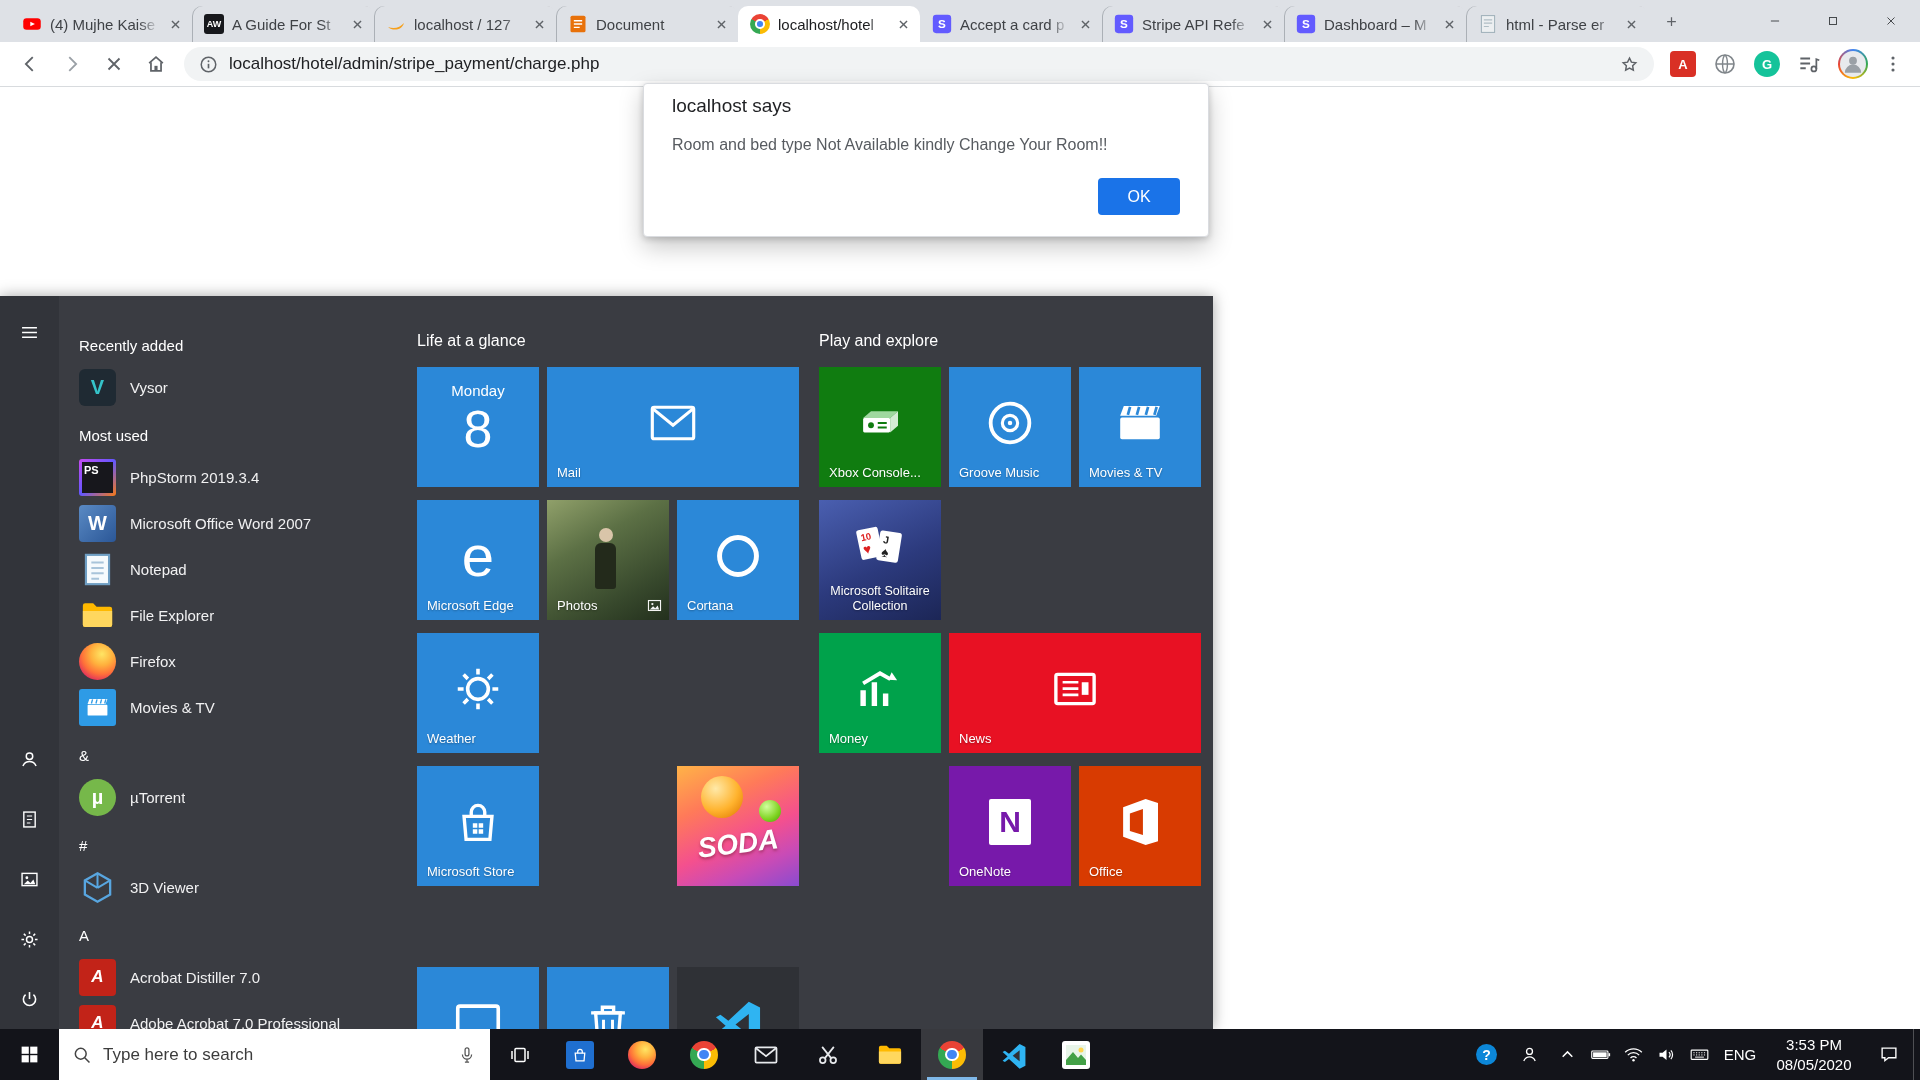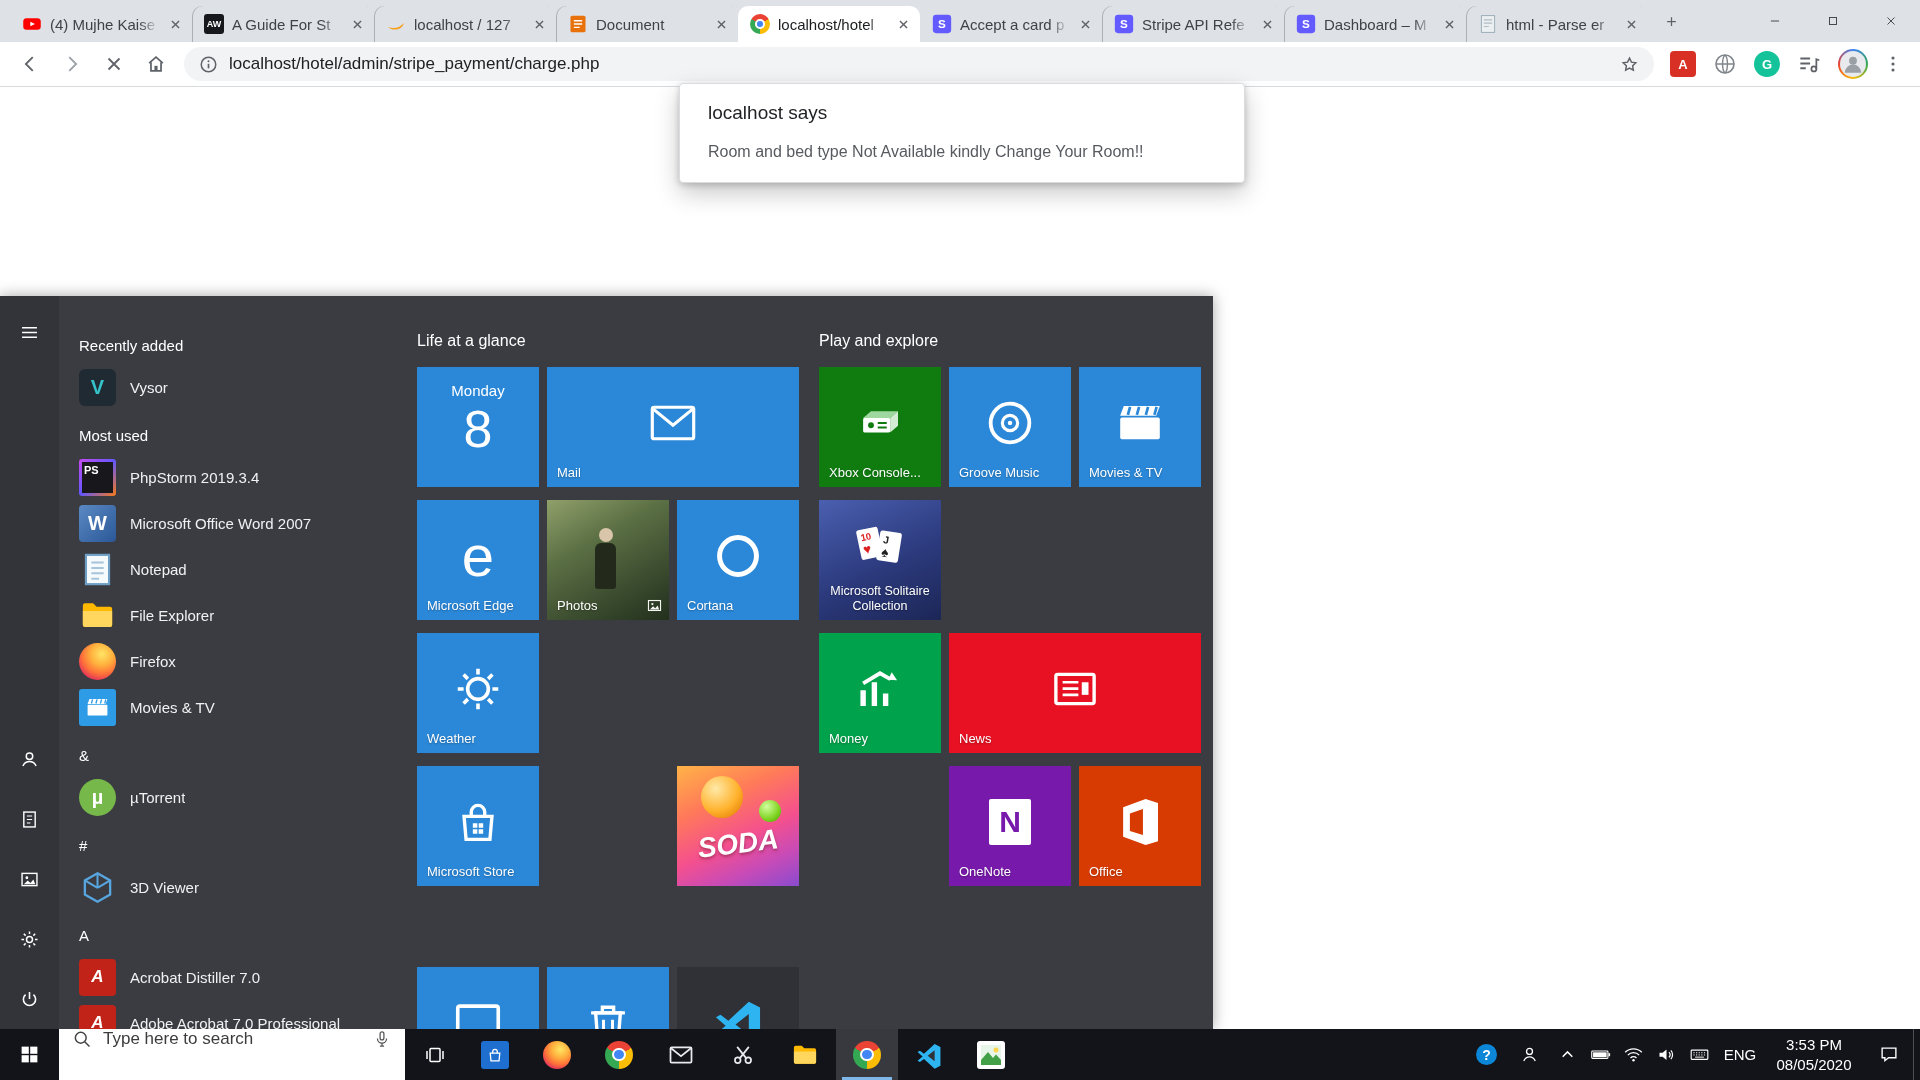--- a/index.html
+++ b/index.html
@@ -37,21 +37,21 @@
 .ext-ic{width:26px;height:26px;margin:0 8px;flex:none}
 .avatar-ic{width:30px;height:30px;margin:0 8px;flex:none}
 .kebab-ic{width:22px;height:22px;margin:0 6px;flex:none}
 .avatar-ring{display:block;width:100%;height:100%;border-radius:50%;background:conic-gradient(#4285f4,#34a853,#fbbc05,#ea4335,#4285f4);padding:2px}
 .avatar-core{display:block;width:100%;height:100%;border-radius:50%;background:#e8eaed;overflow:hidden}
 .chrome-ball{display:block;width:100%;height:100%;border-radius:50%;background:conic-gradient(from -60deg,#ea4335 0 120deg,#fbbc05 0 240deg,#34a853 0 360deg);position:relative}
 .chrome-core{position:absolute;left:26%;top:26%;width:48%;height:48%;background:#4285f4;border:2.5px solid #fff;border-radius:50%}
 
 
 .page{position:absolute;left:0;top:87px;width:100%;height:942px;background:#fff}
-.js-dialog{position:absolute;left:679px;top:83px;width:566px;background:#fff;border:1px solid #dadce0;border-radius:4px;box-shadow:0 2px 6px rgba(0,0,0,.18),0 10px 24px rgba(0,0,0,.22);padding:18px 28px 21px;z-index:40}
+.js-dialog{position:absolute;left:643px;top:83px;width:566px;background:#fff;border:1px solid #dadce0;border-radius:4px;box-shadow:0 2px 6px rgba(0,0,0,.18),0 10px 24px rgba(0,0,0,.22);padding:11px 28px 21px;z-index:40}
 .dlg-title{font-size:19px;color:#1f2023}
 .dlg-msg{font-size:16px;color:#575b60;margin-top:19px}
 .dlg-actions{display:flex;justify-content:flex-end;margin-top:24px}
 .dlg-ok{width:82px;height:37px;background:#1a73e8;color:#fff;border:none;border-radius:4px;font-size:16px;font-family:inherit;cursor:pointer}
 
 
 .startmenu{position:absolute;left:0;top:296px;width:1213px;height:733px;background:rgba(52,54,60,.97);color:#fff;overflow:hidden;z-index:30;box-shadow:0 0 14px rgba(0,0,0,.35)}
 .rail{position:absolute;left:0;top:0;width:59px;height:100%;background:rgba(0,0,0,.12)}
 .rail-btn{width:59px;height:44px;display:flex;align-items:center;justify-content:center;cursor:pointer}
 .rail-btn>span{width:21px;height:21px}
@@ -79,21 +79,21 @@
 .photo-corner{position:absolute;right:6px;bottom:6px;width:17px;height:17px;opacity:.95}
 .tile-soda{background:linear-gradient(155deg,#ffb347 0%,#ff7a59 30%,#f4508e 58%,#c94bb6 78%,#8a4bd0 100%)}
 .soda-candy{position:absolute;left:24px;top:10px;width:42px;height:42px;border-radius:50%;background:radial-gradient(circle at 35% 30%,#ffe9a8,#ffb32e 55%,#e07800 95%)}
 .soda-candy2{position:absolute;right:18px;top:34px;width:22px;height:22px;border-radius:50%;background:radial-gradient(circle at 35% 30%,#d2ff9e,#7ed321 60%,#4a9e07)}
 .soda-text{position:absolute;left:0;right:0;top:62px;text-align:center;font-size:28px;font-weight:bold;font-style:italic;transform:rotate(-7deg);text-shadow:0 2px 3px rgba(120,30,60,.55)}
 
 
 .taskbar{position:absolute;left:0;top:1029px;width:100%;height:51px;background:#13141a;display:flex;align-items:stretch;z-index:50}
 .tb-start{width:59px;display:flex;align-items:center;justify-content:center;cursor:pointer}
 .tb-start>span{width:21px;height:21px}
-.tb-search{width:346px;background:#fff;display:flex;align-items:flex-start;gap:11px;padding:0 13px;font-size:17px;color:#3c3c3c;cursor:text}
+.tb-search{width:431px;background:#fff;display:flex;align-items:center;gap:11px;padding:0 13px;font-size:17px;color:#3c3c3c;cursor:text}
 .s-ic{width:20px;height:20px;flex:none}
 .m-ic{width:20px;height:20px;margin-left:auto;flex:none}
 .search-text{white-space:nowrap}
 .tb-taskview{width:59px;display:flex;align-items:center;justify-content:center;cursor:pointer}
 .tb-taskview>span{width:24px;height:24px}
 #tb-apps{display:flex}
 .tb-app{width:62px;display:flex;align-items:center;justify-content:center;position:relative;cursor:pointer}
 .tbar-ic{width:28px;height:28px}
 .tb-app.active{background:rgba(255,255,255,.16)}
 .tb-app.active::after{content:"";position:absolute;left:6px;right:6px;bottom:0;height:3px;background:#7fb8e8}
@@ -354,20 +354,23 @@
           </svg>
         </span>
     </div>
   </div>
 
   <div class="page"></div>
 
   <div class="js-dialog">
     <div class="dlg-title">localhost says</div>
     <div class="dlg-msg">Room and bed type Not Available kindly Change Your Room!!</div>
+    <div class="dlg-actions">
+      <button class="dlg-ok">OK</button>
+    </div>
   </div>
 
   <div class="startmenu">
     <div class="rail">
       <div class="rail-top">
         <div class="rail-btn">
             <span data-icon="menu">
               <svg viewBox="0 0 24 24">
                 <path d="M3.5 6.5h17M3.5 12h17M3.5 17.5h17" stroke="#fff" stroke-width="1.8"></path>
               </svg>

